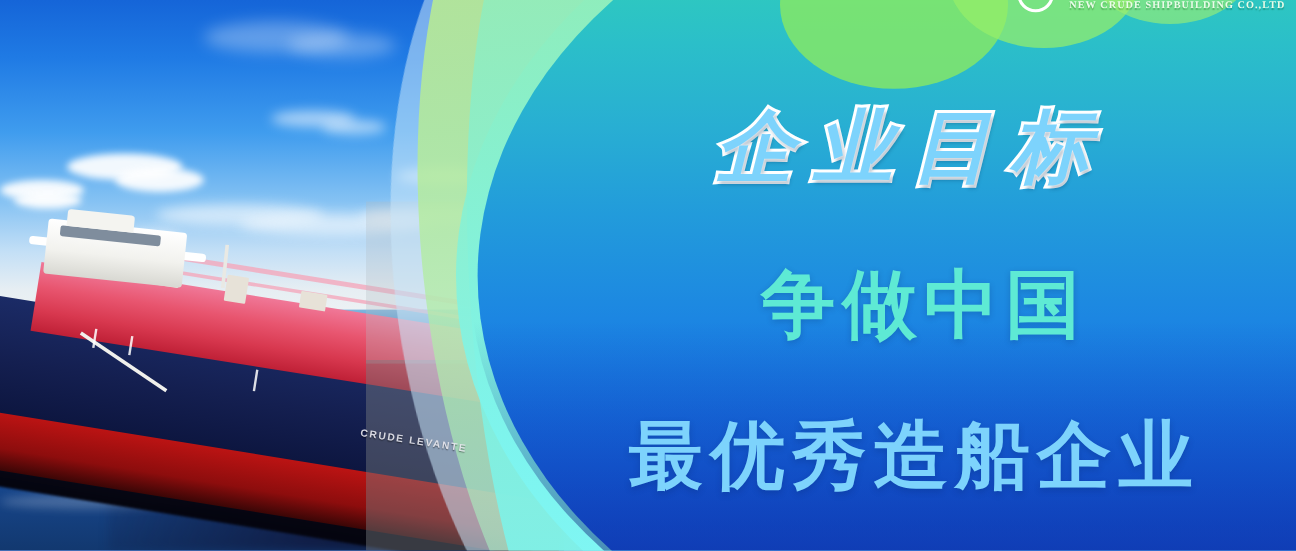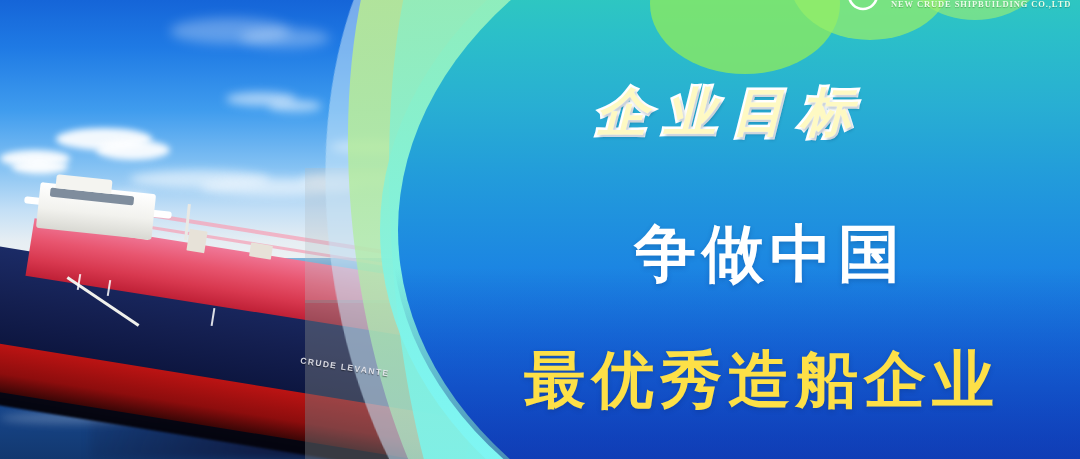--- a/index.html
+++ b/index.html
@@ -327,56 +327,56 @@
     white-space: nowrap;
     text-shadow: 0 1px 1px rgba(0,60,0,.3);
   }
 
   
   .title-cn {
     position: absolute;
     left: 596px;
     top: 78px;
     font-family: "Liberation Serif", serif;
-    font-size: 52px;
+    font-size: 66px;
     font-weight: bold;
     font-style: italic;
     letter-spacing: 16px;
-    color: #fef9c3;
+    color: #7dd3fc;
     white-space: nowrap;
     z-index: 14;
     -webkit-text-stroke: 5px #ffffff;
     paint-order: stroke fill;
     text-shadow:
        0 0 2px rgba(255,255,255,.9),
        2px 3px 3px rgba(0,40,80,.25);
   }
 
   .line1 {
     position: absolute;
     left: 634px;
     top: 212px;
     font-family: "Liberation Sans", sans-serif;
     font-size: 62px;
     font-weight: bold;
     letter-spacing: 6px;
-    color: #ffffff;
+    color: #5eead4;
     white-space: nowrap;
     z-index: 14;
     text-shadow: 0 2px 5px rgba(0,30,90,.22);
   }
   .line2 {
     position: absolute;
     left: 524px;
     top: 338px;
     font-family: "Liberation Sans", sans-serif;
     font-size: 62px;
     font-weight: bold;
     letter-spacing: 6px;
-    color: #fde047;
+    color: #7dd3fc;
     white-space: nowrap;
     z-index: 14;
     text-shadow: 0 2px 5px rgba(0,30,90,.22);
   }
 </style>
 </head>
 <body>
 
 <div id="banner">
 

